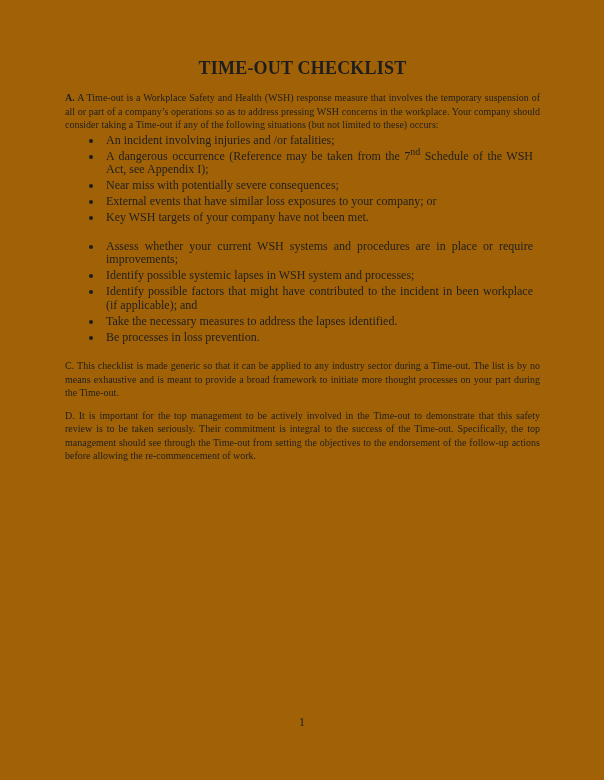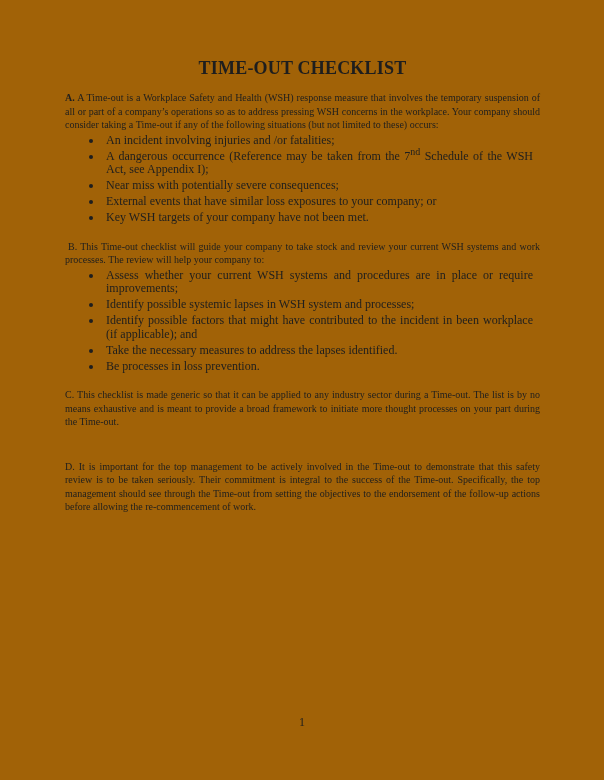--- a/index.html
+++ b/index.html
@@ -32,21 +32,21 @@
     margin: 0 0 14px 0;
     letter-spacing: 0.1px;
   }
   .para {
     font-size: 10px;
     line-height: 13.5px;
     text-align: justify;
     margin: 0;
   }
   .para .lead { font-weight: bold; }
-  .para.space-after { margin-bottom: 31px; }
+  .para.space-after { margin-bottom: 9px; }
   .para.indent-b { text-indent: 3px; }
   ul.bullets {
     margin: 2px 7px 15px 0;
     padding: 0 0 0 38px;
     list-style: disc outside;
   }
   ul.bullets li {
     font-size: 12px;
     line-height: 13.5px;
     text-align: justify;
@@ -77,21 +77,20 @@
   <p class="para"><span class="lead">A.</span><span> A Time-out is a Workplace Safety and Health (WSH) response measure that involves the temporary suspension of all or part of a company’s operations so as to address pressing WSH concerns in the workplace. Your company should consider taking a Time-out if any of the following situations (but not limited to these) occurs:</span></p>
 
   <ul class="bullets">
     <li>An incident involving injuries and /or fatalities;</li>
     <li><span>A dangerous occurrence (Reference may be taken from the 7</span><sup class="ord">nd</sup><span> Schedule of the WSH Act, see Appendix I);</span></li>
     <li>Near miss with potentially severe consequences;</li>
     <li>External events that have similar loss exposures to your company; or</li>
     <li>Key WSH targets of your company have not been met.</li>
   </ul>
 
-  <p class="para indent-b"><span>B.</span><span> This Time-out checklist will guide your company to take stock and review your current WSH systems and work processes. The review will help your company to:</span></p>
 
   <ul class="bullets">
     <li>Assess whether your current WSH systems and procedures are in place or require improvements;</li>
     <li>Identify possible systemic lapses in WSH system and processes;</li>
     <li>Identify possible factors that might have contributed to the incident in been workplace (if applicable); and</li>
     <li>Take the necessary measures to address the lapses identified.</li>
     <li>Be processes in loss prevention.</li>
   </ul>
 
   <p class="para space-after"><span>C.</span><span> This checklist is made generic so that it can be applied to any industry sector during a Time-out. The list is by no means exhaustive and is meant to provide a broad framework to initiate more thought processes on your part during the Time-out.</span></p>

